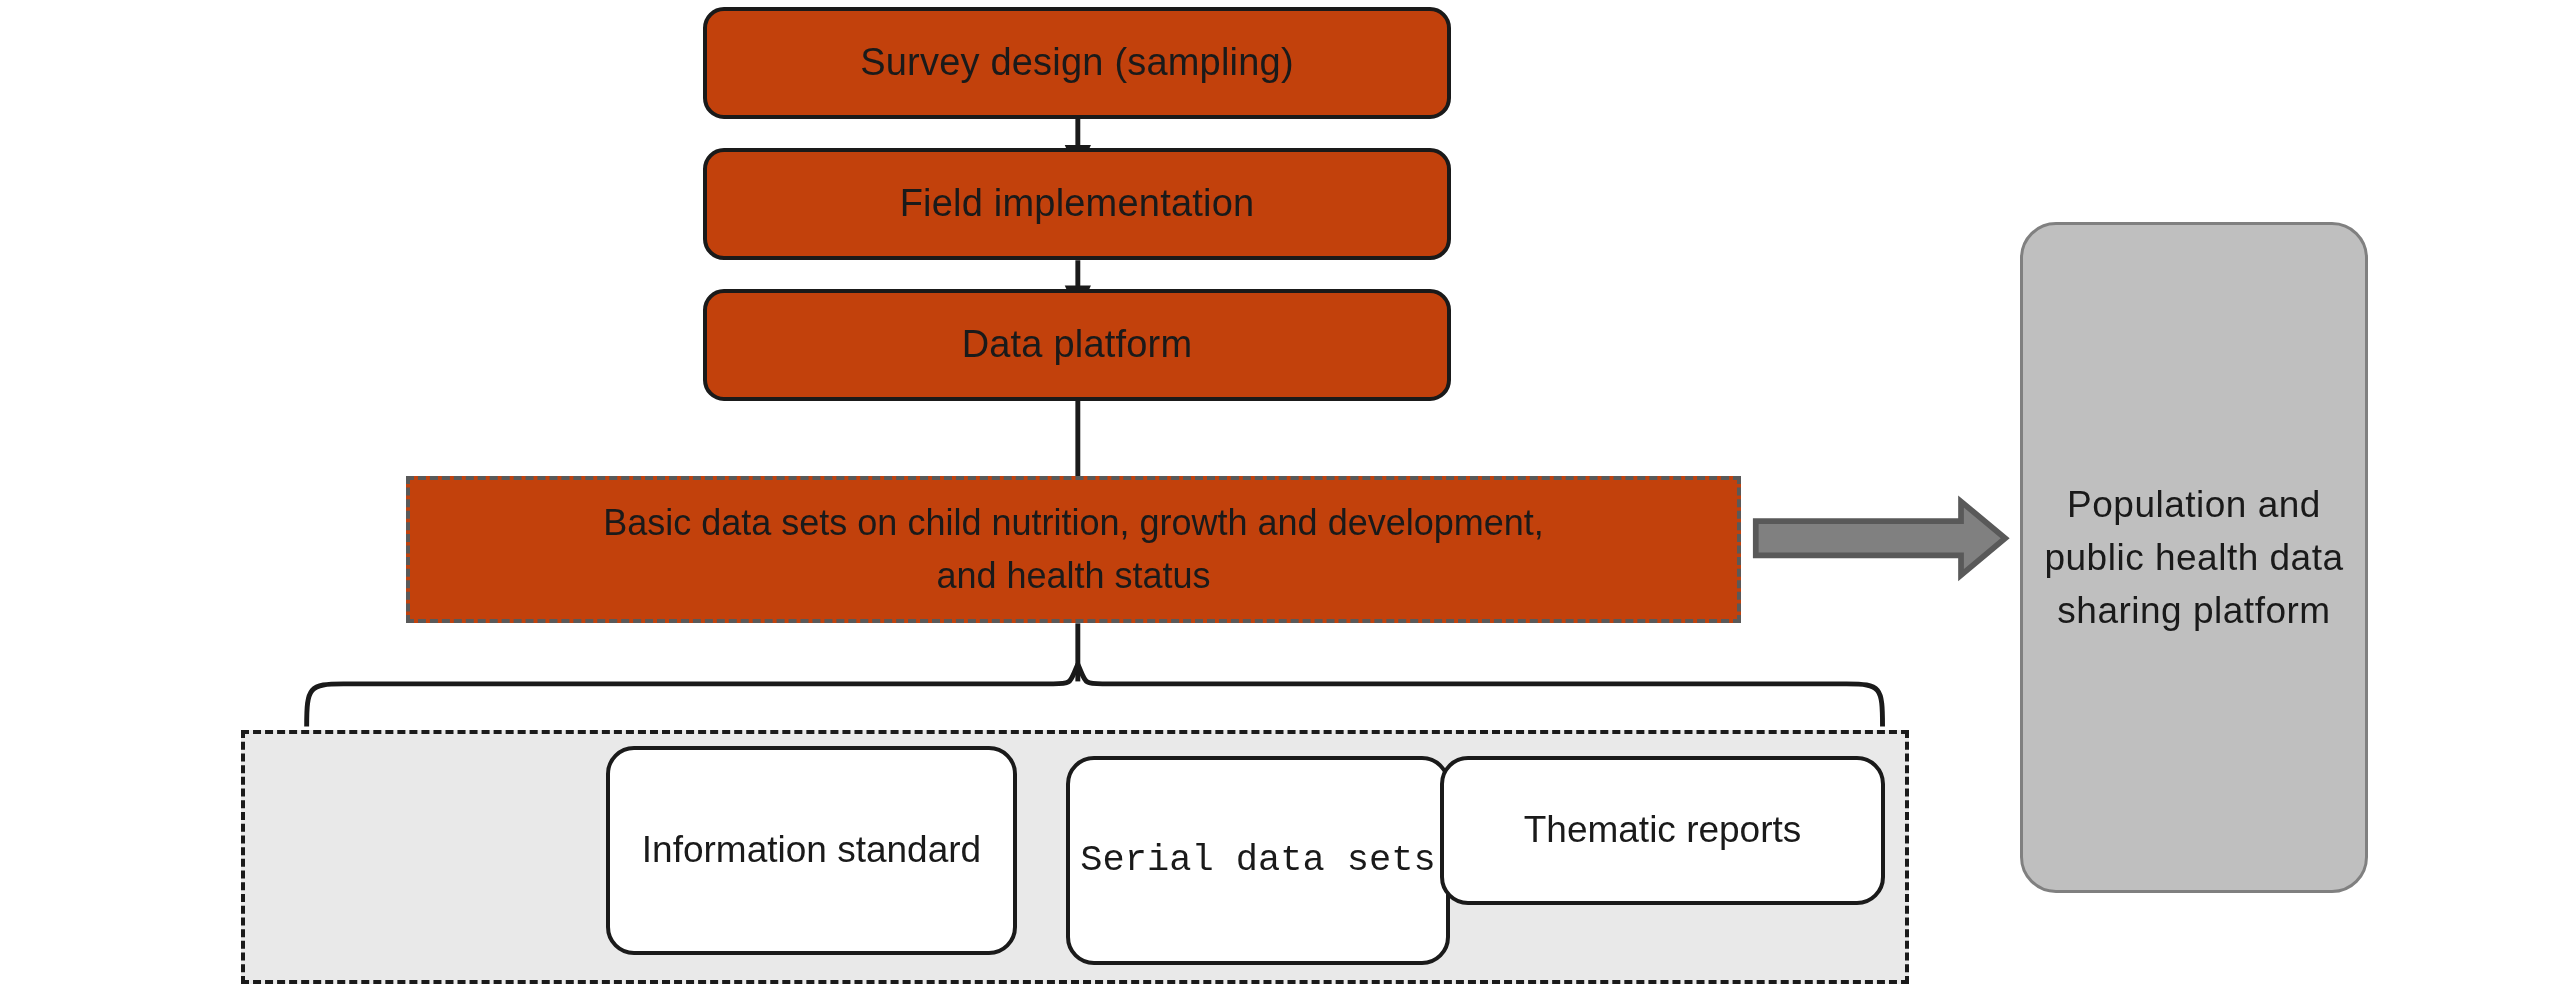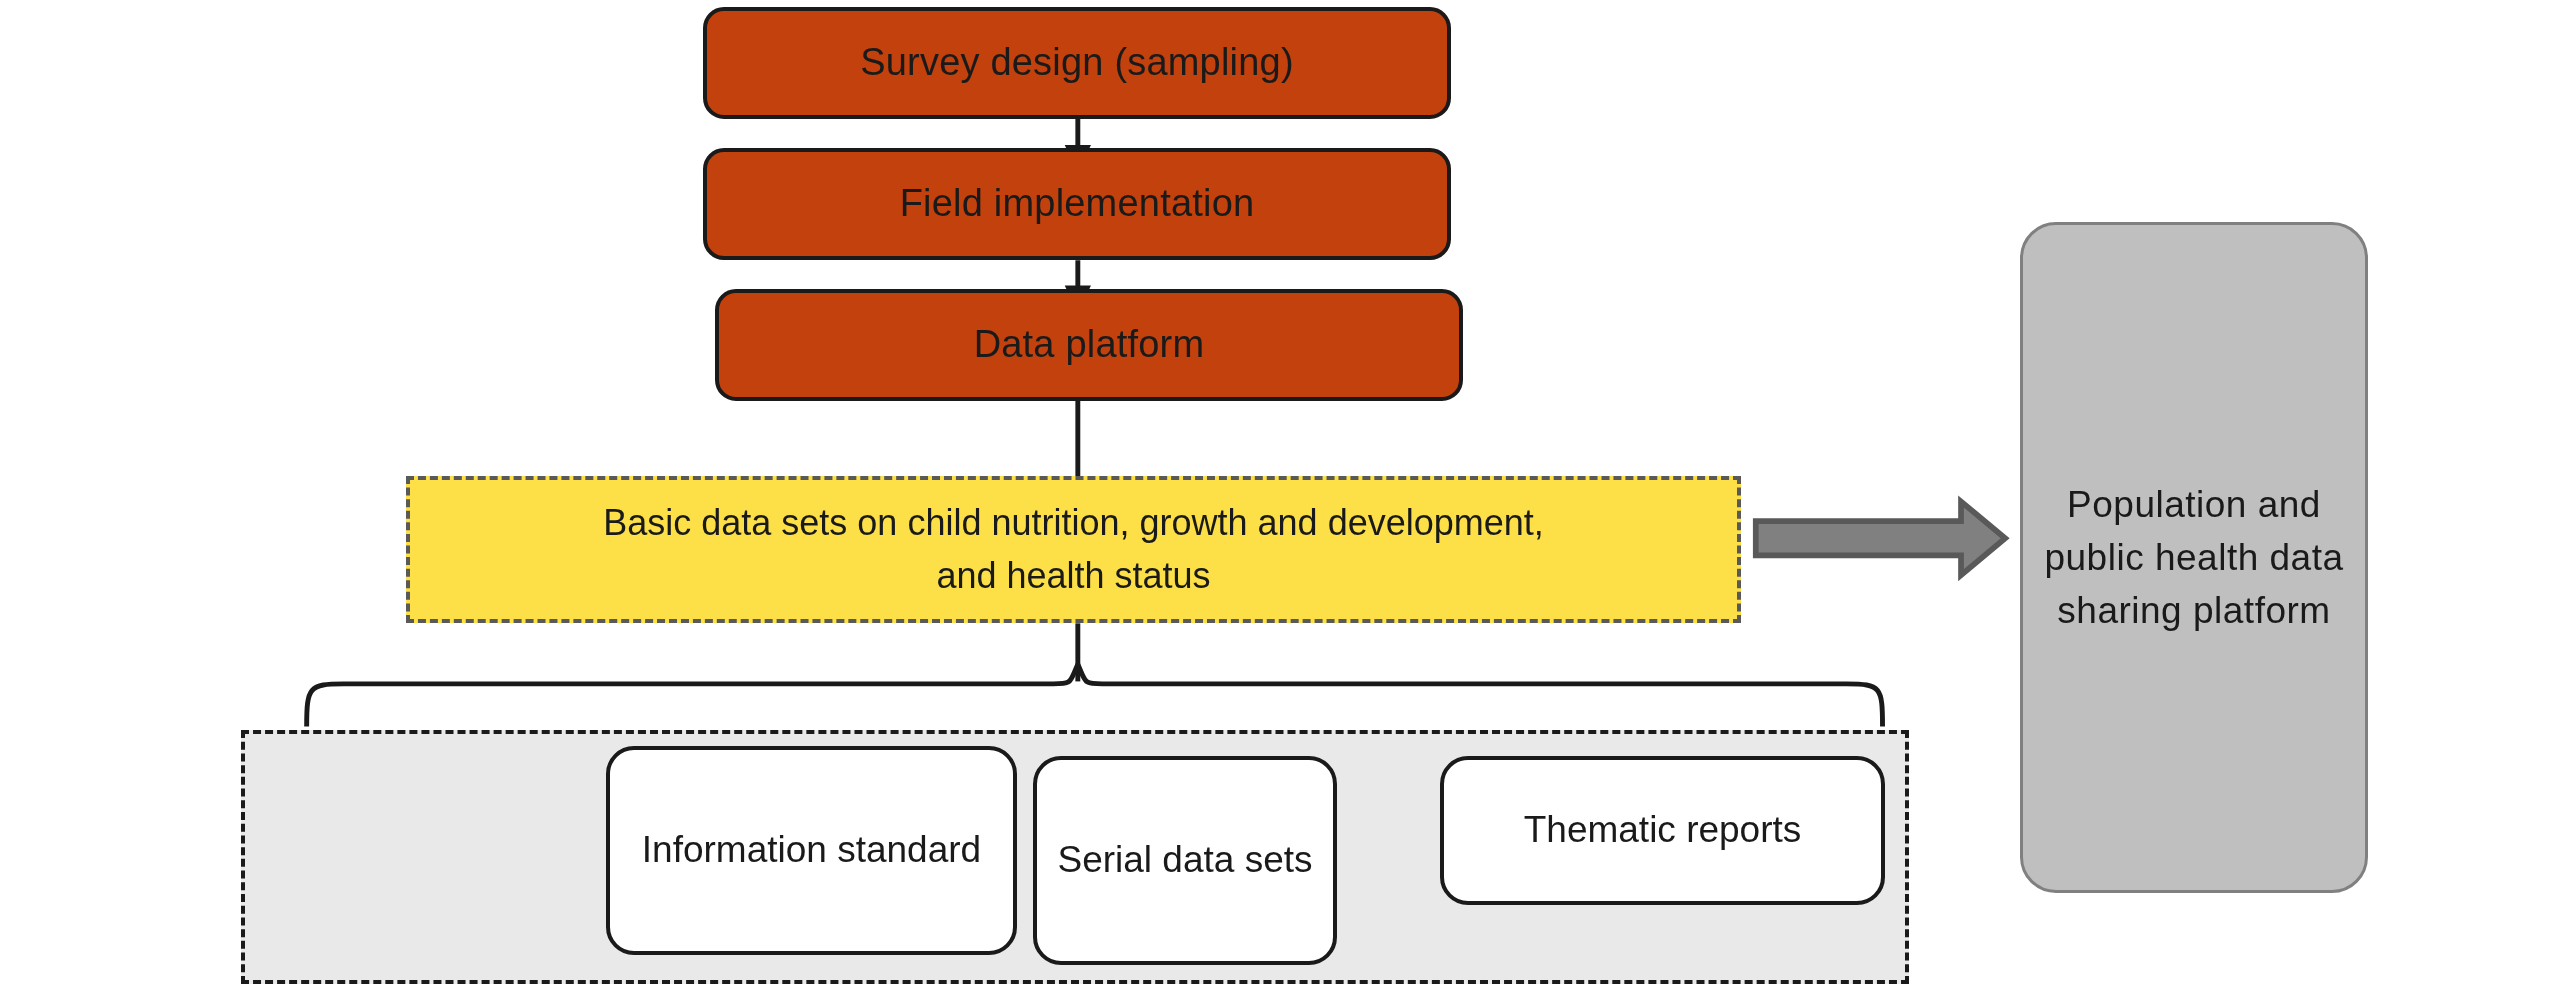--- a/index.html
+++ b/index.html
@@ -30,21 +30,21 @@
   .proc-box {
     background: #c2410c;
     border: 4.1px solid #1a1a1a;
     border-radius: 21px;
     font-size: 38px;
     line-height: 1.15;
     letter-spacing: 0.2px;
   }
   
   .data-box {
-    background: #fde047;
+    background: #c2410c;
     border: 4.9px dashed #595959;
     font-size: 36px;
     line-height: 1.45;
     padding: 0 28px;
     text-align: center;
   }
   .data-box .txt { display: block; }
   
   .platform-box {
     background: #bfbfbf;
@@ -116,41 +116,41 @@
   </svg>
 
   <div class="node proc-box" style="left:703px; top:6.5px; width:748px; height:112px;">
     <span>Survey design (sampling)</span>
   </div>
 
   <div class="node proc-box" style="left:703px; top:148px; width:748px; height:112px;">
     <span>Field implementation</span>
   </div>
 
-  <div class="node proc-box" style="left:703px; top:289px; width:748px; height:112px;margin-left:12px;">
+  <div class="node proc-box" style="left:703px; top:289px; width:748px; height:112px;">
     <span>Data platform</span>
   </div>
 
   <div class="node data-box" style="left:406px; top:476px; width:1335px; height:147px; flex-direction:column;">
     <span class="txt">Basic data sets on child nutrition, growth and development,</span>
     <span class="txt">and health status</span>
   </div>
 
   <div class="node platform-box" style="left:2020px; top:222px; width:348px; height:671px;">
     <span>Population and public health data sharing platform</span>
   </div>
 
   <div class="outputs-container" style="left:241px; top:730px; width:1668px; height:254px;">
 
 
     <div class="node out-box" style="left:361px; top:12px; width:411px; height:209px;">
       <span>Information standard</span>
     </div>
 
-    <div class="node out-box" style="left:788px; top:22px; width:304px; height:209px;">
+    <div class="node out-box" style="left:821px; top:22px; width:384px; height:209px;font-family:Liberation Mono, monospace;">
       <span>Serial data sets</span>
     </div>
 
     <div class="node out-box" style="left:1195px; top:22px; width:445px; height:149px;">
       <span>Thematic reports</span>
     </div>
   </div>
 
 </div>
 

